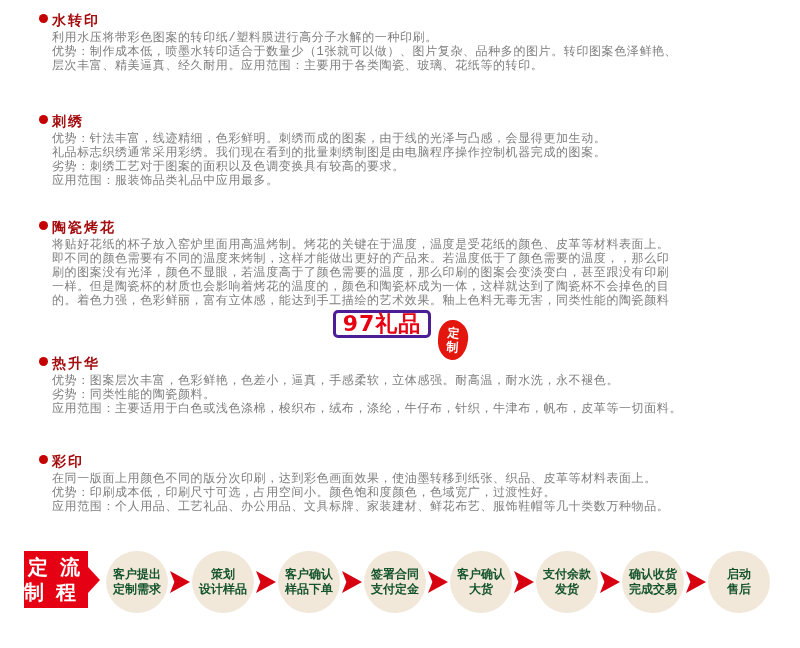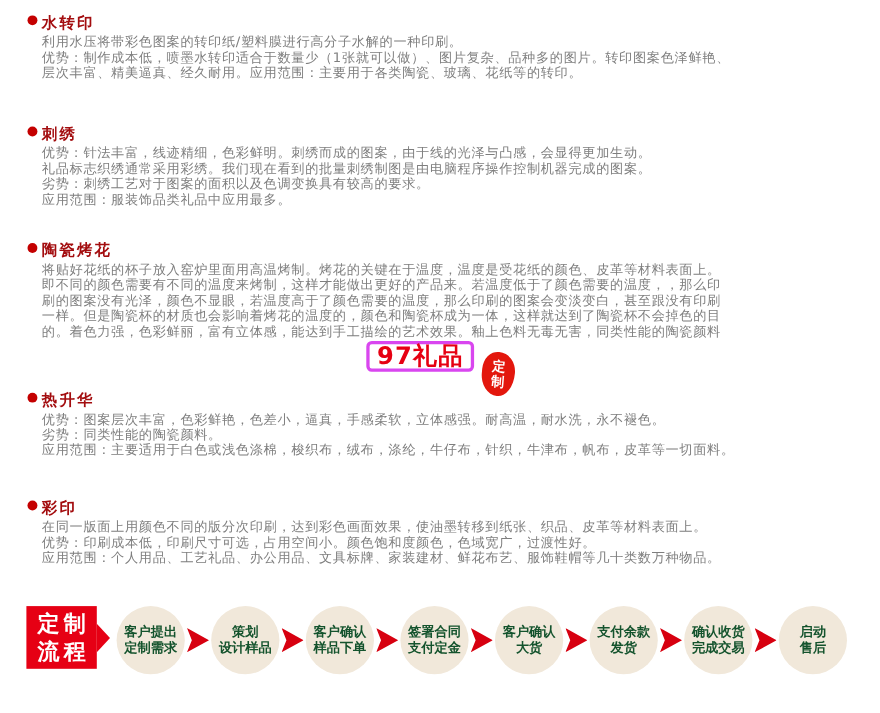--- a/index.html
+++ b/index.html
@@ -1,61 +1,61 @@
 <!DOCTYPE html>
 <html><head>
 <meta charset="utf-8">
 <style>
   html,body { margin:0; padding:0; background:#fff; }
   #page {
     position:relative; width:800px; height:648px; overflow:hidden;
     background:#ffffff;
     font-family:"DejaVu Sans", sans-serif;
   }
-  .section { position:absolute; left:0; width:800px; padding-left:38px; box-sizing:border-box; }
+  .section { position:absolute; left:0; width:800px; padding-left:52px; box-sizing:border-box; }
   .sec-header { position:relative; height:16px; margin-bottom:5px; }
   .bullet {
     position:absolute; left:-13px; top:4px; width:9px; height:9px;
     border-radius:50%; background:#c40000;
   }
   .sec-title {
     font-size:14px; font-weight:bold; color:#a30d0f;
     letter-spacing:2px; line-height:16px; display:inline-block;
   }
   .sec-body { font-size:12px; color:#7e7e7e; }
-  .sec-line { line-height:14px; height:14px; white-space:nowrap; letter-spacing:0.6px; }
+  .sec-line { line-height:14px; height:14px; white-space:nowrap; letter-spacing:0.6px;font-family:Liberation Mono, monospace; }
 
   .s1 { top:10px; }
   .s2 { top:111px; }
   .s3 { top:217px; }
   .s4 { top:353px; }
   .s5 { top:451px; }
 
   
   .wm-badge {
     position:absolute; left:333px; top:310px; width:92px; height:22px;
-    border:3px solid #d946ef; border-radius:5px;
+    border:3px solid #4c1d95; border-radius:5px;
     display:flex; align-items:center; justify-content:center;
     color:#e60012; font-size:22px; font-weight:bold; letter-spacing:1px;
     background:transparent; z-index:5;
   }
   .wm-seal {
     position:absolute; left:438px; top:320px; width:30px; height:40px;
     background:#e3170d; z-index:5;
     border-radius:46% 54% 48% 52% / 42% 46% 56% 50%;
     transform:rotate(5deg);
     display:flex; flex-direction:column; align-items:center; justify-content:center;
     color:#fff; font-size:12px; font-weight:bold; line-height:14px;
   }
 
   
   .flow-label {
     position:absolute; left:24px; top:551px; width:64px; height:57px;
     background:#e60014; color:#fff; z-index:2;
-    display:flex; flex-direction:column; align-items:center; justify-content:center;
+    display:flex; flex-direction:row; align-items:center; justify-content:center;
     font-size:20px; font-weight:bold; line-height:25px; letter-spacing:4px; text-indent:4px;
   }
   .flow-label-tip {
     position:absolute; left:100%; top:50%; margin-top:-13px;
     width:0; height:0; border-left:12px solid #e60014;
     border-top:13px solid transparent; border-bottom:13px solid transparent;
   }
   .flow-step {
     position:absolute; top:551px; width:62px; height:62px; border-radius:50%;
     background:#f1e8da;

